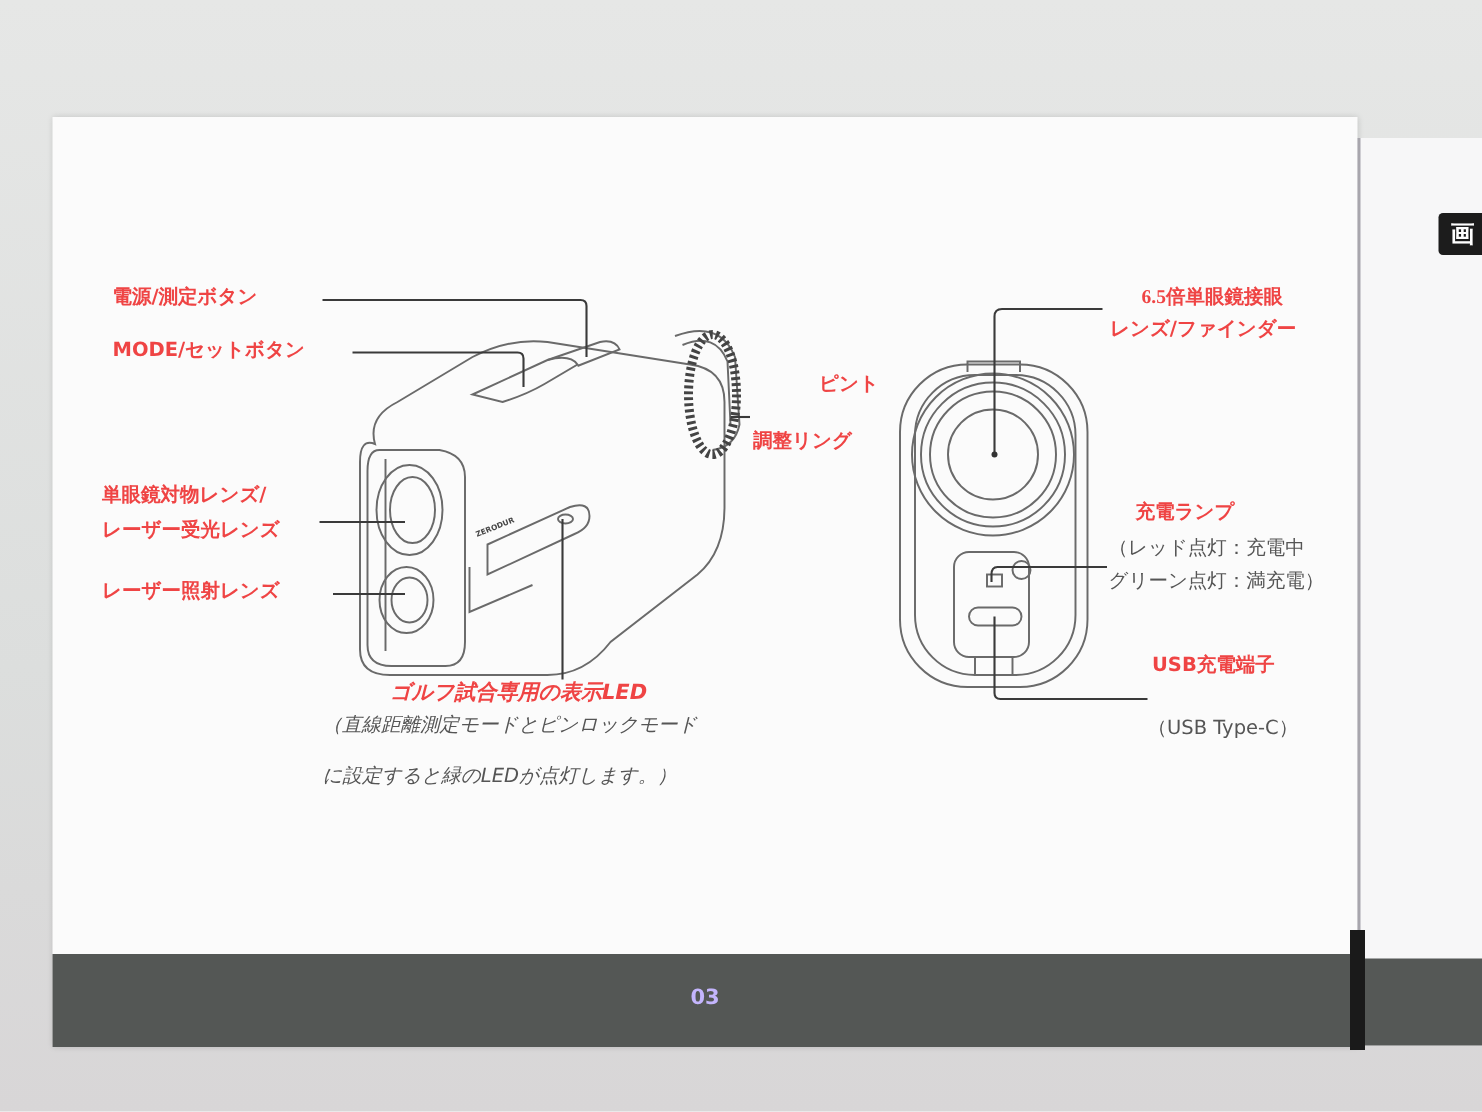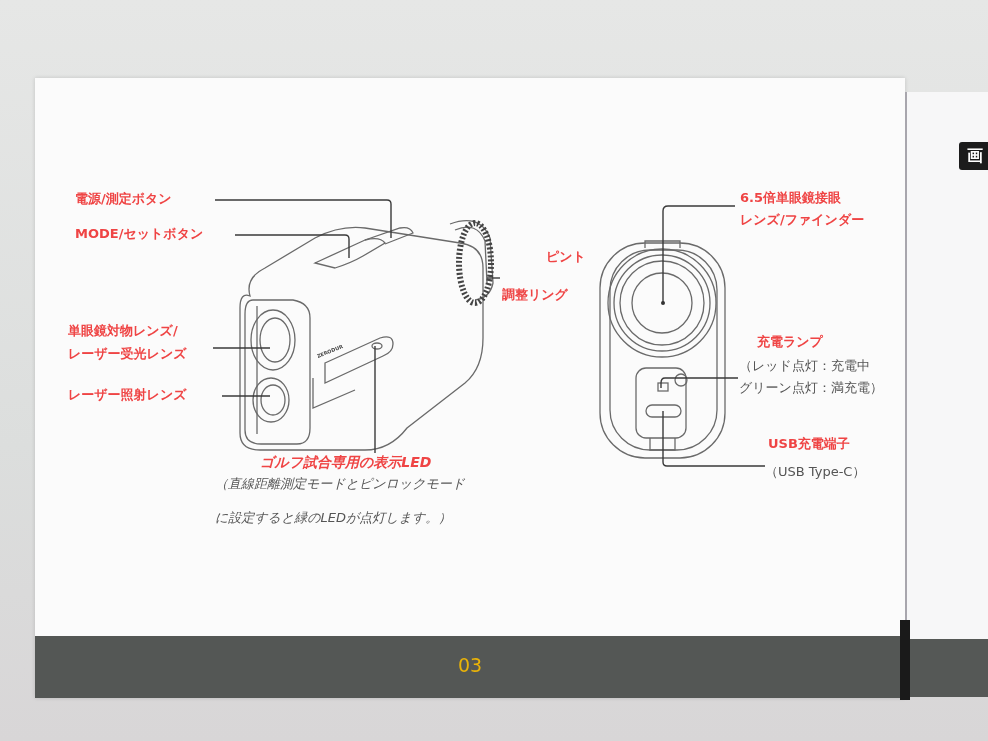--- a/index.html
+++ b/index.html
@@ -26,21 +26,21 @@
   .right-footer {
     position:absolute; left:0; bottom:0; width:100%; height:58px;
     background:#555856;
   }
   .footer {
     position:absolute; left:0; bottom:0; width:100%; height:62px;
     background:#545755;
     display:flex; align-items:center; justify-content:center;
   }
   .footer .pageno {
-    color:#eab308; font-size:19px; font-weight:normal; margin-top:-4px;
+    color:#c4b5fd; font-size:14px; font-weight:bold; margin-top:-4px;
   }
   .spine-shadow {
     position:absolute; left:900px; top:620px; width:10px; height:80px;
     background:#1a1a1a;
   }
   .section-title {
     position:absolute; left:40px; top:56px;
     background:#161616; color:#fff;
     font-size:19px; font-weight:bold;
     padding:3px 18px 3px 8px;
@@ -124,29 +124,29 @@
   <div class="label" style="left:33px;top:266px;">レーザー受光レンズ</div>
   <div class="label" style="left:33px;top:307px;">レーザー照射レンズ</div>
 
   <div class="label" style="left:467px;top:169px;margin-left:44px;">ピント</div>
   <div class="label" style="left:467px;top:207px;">調整リング</div>
 
   <div class="label center" style="left:225px;top:374px;width:240px;font-size:14px;">ゴルフ試合専用の表示LED</div>
   <div class="label light center" style="left:180px;top:396px;width:330px;">（直線距離測定モードとピンロックモード</div>
   <div class="label light center" style="left:180px;top:430px;width:330px;">に設定すると緑のLEDが点灯します。）</div>
 
-  <div class="label" style="left:705px;top:110px;">6.5倍単眼鏡接眼</div>
+  <div class="label" style="left:726px;top:110px;font-family:Liberation Serif, serif;">6.5倍単眼鏡接眼</div>
   <div class="label" style="left:705px;top:132px;">レンズ/ファインダー</div>
 
   <div class="label" style="left:722px;top:254px;">充電ランプ</div>
   <div class="label light" style="left:704px;top:278px;">（レッド点灯：充電中</div>
   <div class="label light" style="left:704px;top:300px;">グリーン点灯：満充電）</div>
 
   <div class="label" style="left:733px;top:356px;">USB充電端子</div>
-  <div class="label light" style="left:730px;top:384px;">（USB Type-C）</div>
+  <div class="label light" style="left:730px;top:398px;">（USB Type-C）</div>
 
   <div class="footer">
     <span class="pageno">03</span>
   </div>
 </div>
 
 <div class="page-right">
   <div class="right-heading">画</div>
   <div class="right-footer"></div>
 </div>

